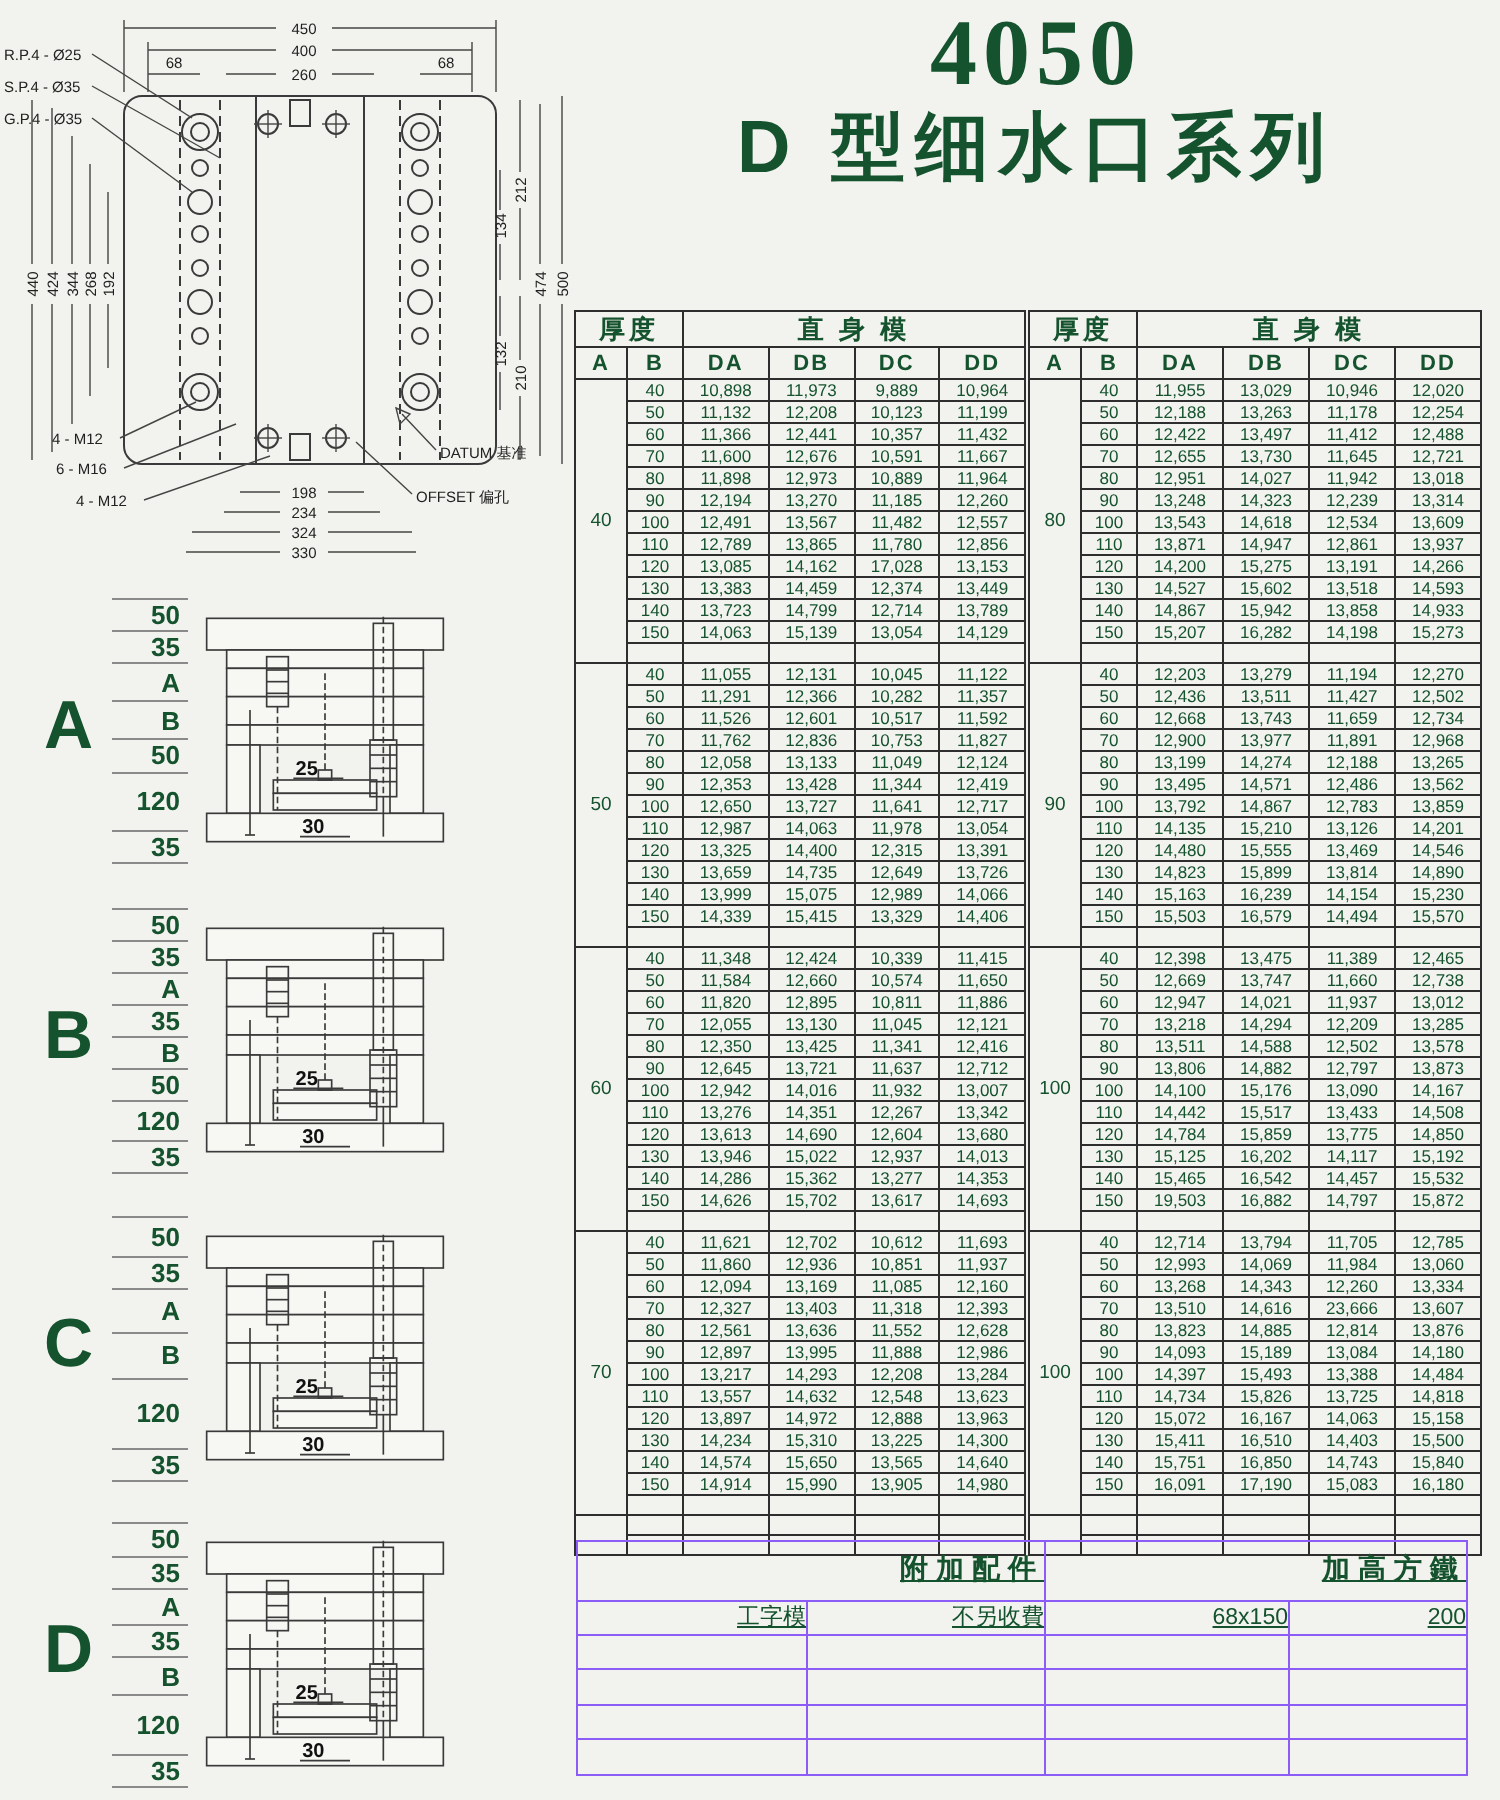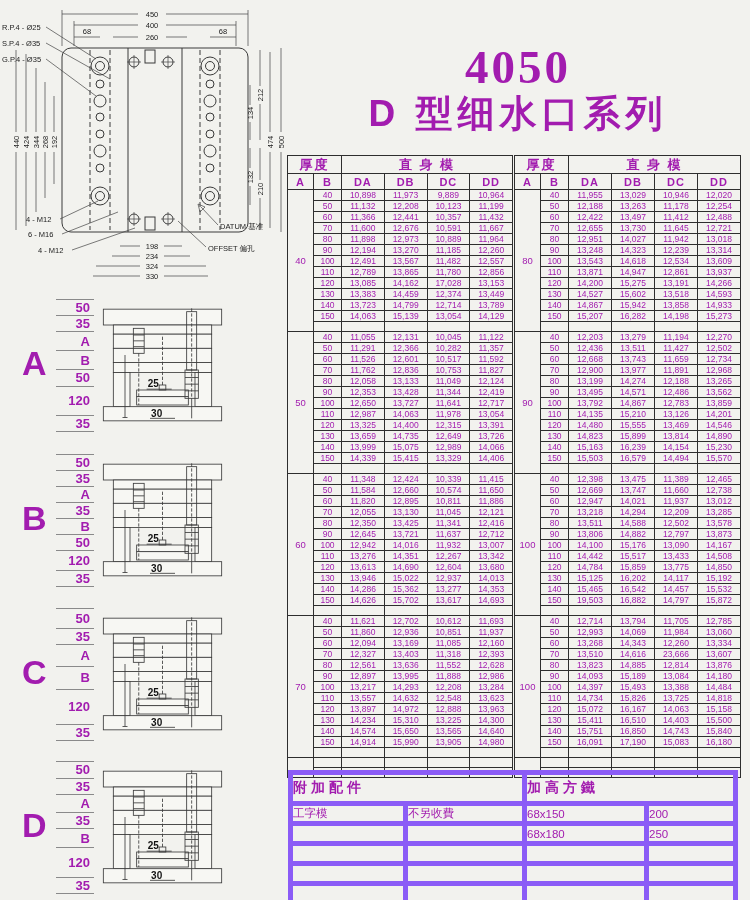--- a/index.html
+++ b/index.html
@@ -1,20 +1,20 @@
 <!DOCTYPE html>
 <html><head>
 <meta charset="utf-8">
 <style>
   html,body{margin:0;padding:0;background:#e8e8e4;}
-  #page{position:relative;width:750px;height:900px;background:#f2f2ee;font-family:"Liberation Sans",sans-serif;color:#a21caf;overflow:hidden;}
+  #page{position:relative;width:750px;height:900px;background:#f2f2ee;font-family:"Liberation Sans",sans-serif;color:#14532d;overflow:hidden;}
 
   
   #title-block{position:absolute;left:292px;top:2px;width:452px;text-align:center;}
-  #title-number{font-family:"Liberation Serif",serif;font-weight:bold;font-size:47px;line-height:50px;letter-spacing:3px;margin-top:40px;}
+  #title-number{font-family:"Liberation Serif",serif;font-weight:bold;font-size:47px;line-height:50px;letter-spacing:3px;}
   #title-series{font-weight:900;font-size:37px;line-height:44px;letter-spacing:5px;}
 
   
   #plan{position:absolute;left:0;top:0;}
   .ln{stroke:#3a3a3a;stroke-width:1;fill:none;}
   .dln{stroke:#444;stroke-width:0.7;fill:none;}
   .dsh{stroke-dasharray:5 3;}
   .ptx{font-size:7.5px;fill:#222;font-family:"Liberation Sans",sans-serif;}
 
   
@@ -41,21 +41,21 @@
     border-bottom:1px solid #8a8a8a;padding-right:4px;}
   .section .dims .dim:first-child{border-top:1px solid #8a8a8a;}
   .section .dims .dim.tall{flex:2.4;}
   .section .dims .dim.mid{flex:1.5;}
   .section .dims .dim.half{flex:1.3;}
   .section svg{position:absolute;left:92px;top:3px;}
   .mold-text{font-size:12px;font-weight:bold;fill:#111;font-family:"Liberation Sans",sans-serif;}
 
   
   #acc-table{position:absolute;left:288px;top:770px;width:445px;height:118px;border-collapse:collapse;border:1.5px solid #111;table-layout:fixed;}
-  #acc-table th,#acc-table td{border:5px solid #8b5cf6;text-align:left;padding:0;white-space:nowrap;overflow:hidden;}
+  #acc-table th,#acc-table td{border:1px solid #8b5cf6;text-align:right;padding:0;white-space:nowrap;overflow:hidden;text-decoration:underline;}
   #acc-table th{font-size:14px;font-weight:bold;height:26px;letter-spacing:4px;}
   #acc-table td{font-size:11.5px;height:15px;}
 </style>
 </head>
 <body>
 
 <div id="page">
 
   <svg id="plan" width="287" height="290" viewBox="0 0 287 290">
 
@@ -1243,26 +1243,20 @@
         </tr>
         <tr>
           <td>工字模</td>
           <td>不另收費</td>
           <td>68x150</td>
           <td>200</td>
         </tr>
         <tr>
           <td></td>
           <td></td>
-          <td>68x180</td>
-          <td>250</td>
-        </tr>
-        <tr>
-          <td></td>
-          <td></td>
           <td></td>
           <td></td>
         </tr>
         <tr>
           <td></td>
           <td></td>
           <td></td>
           <td></td>
         </tr>
         <tr>

